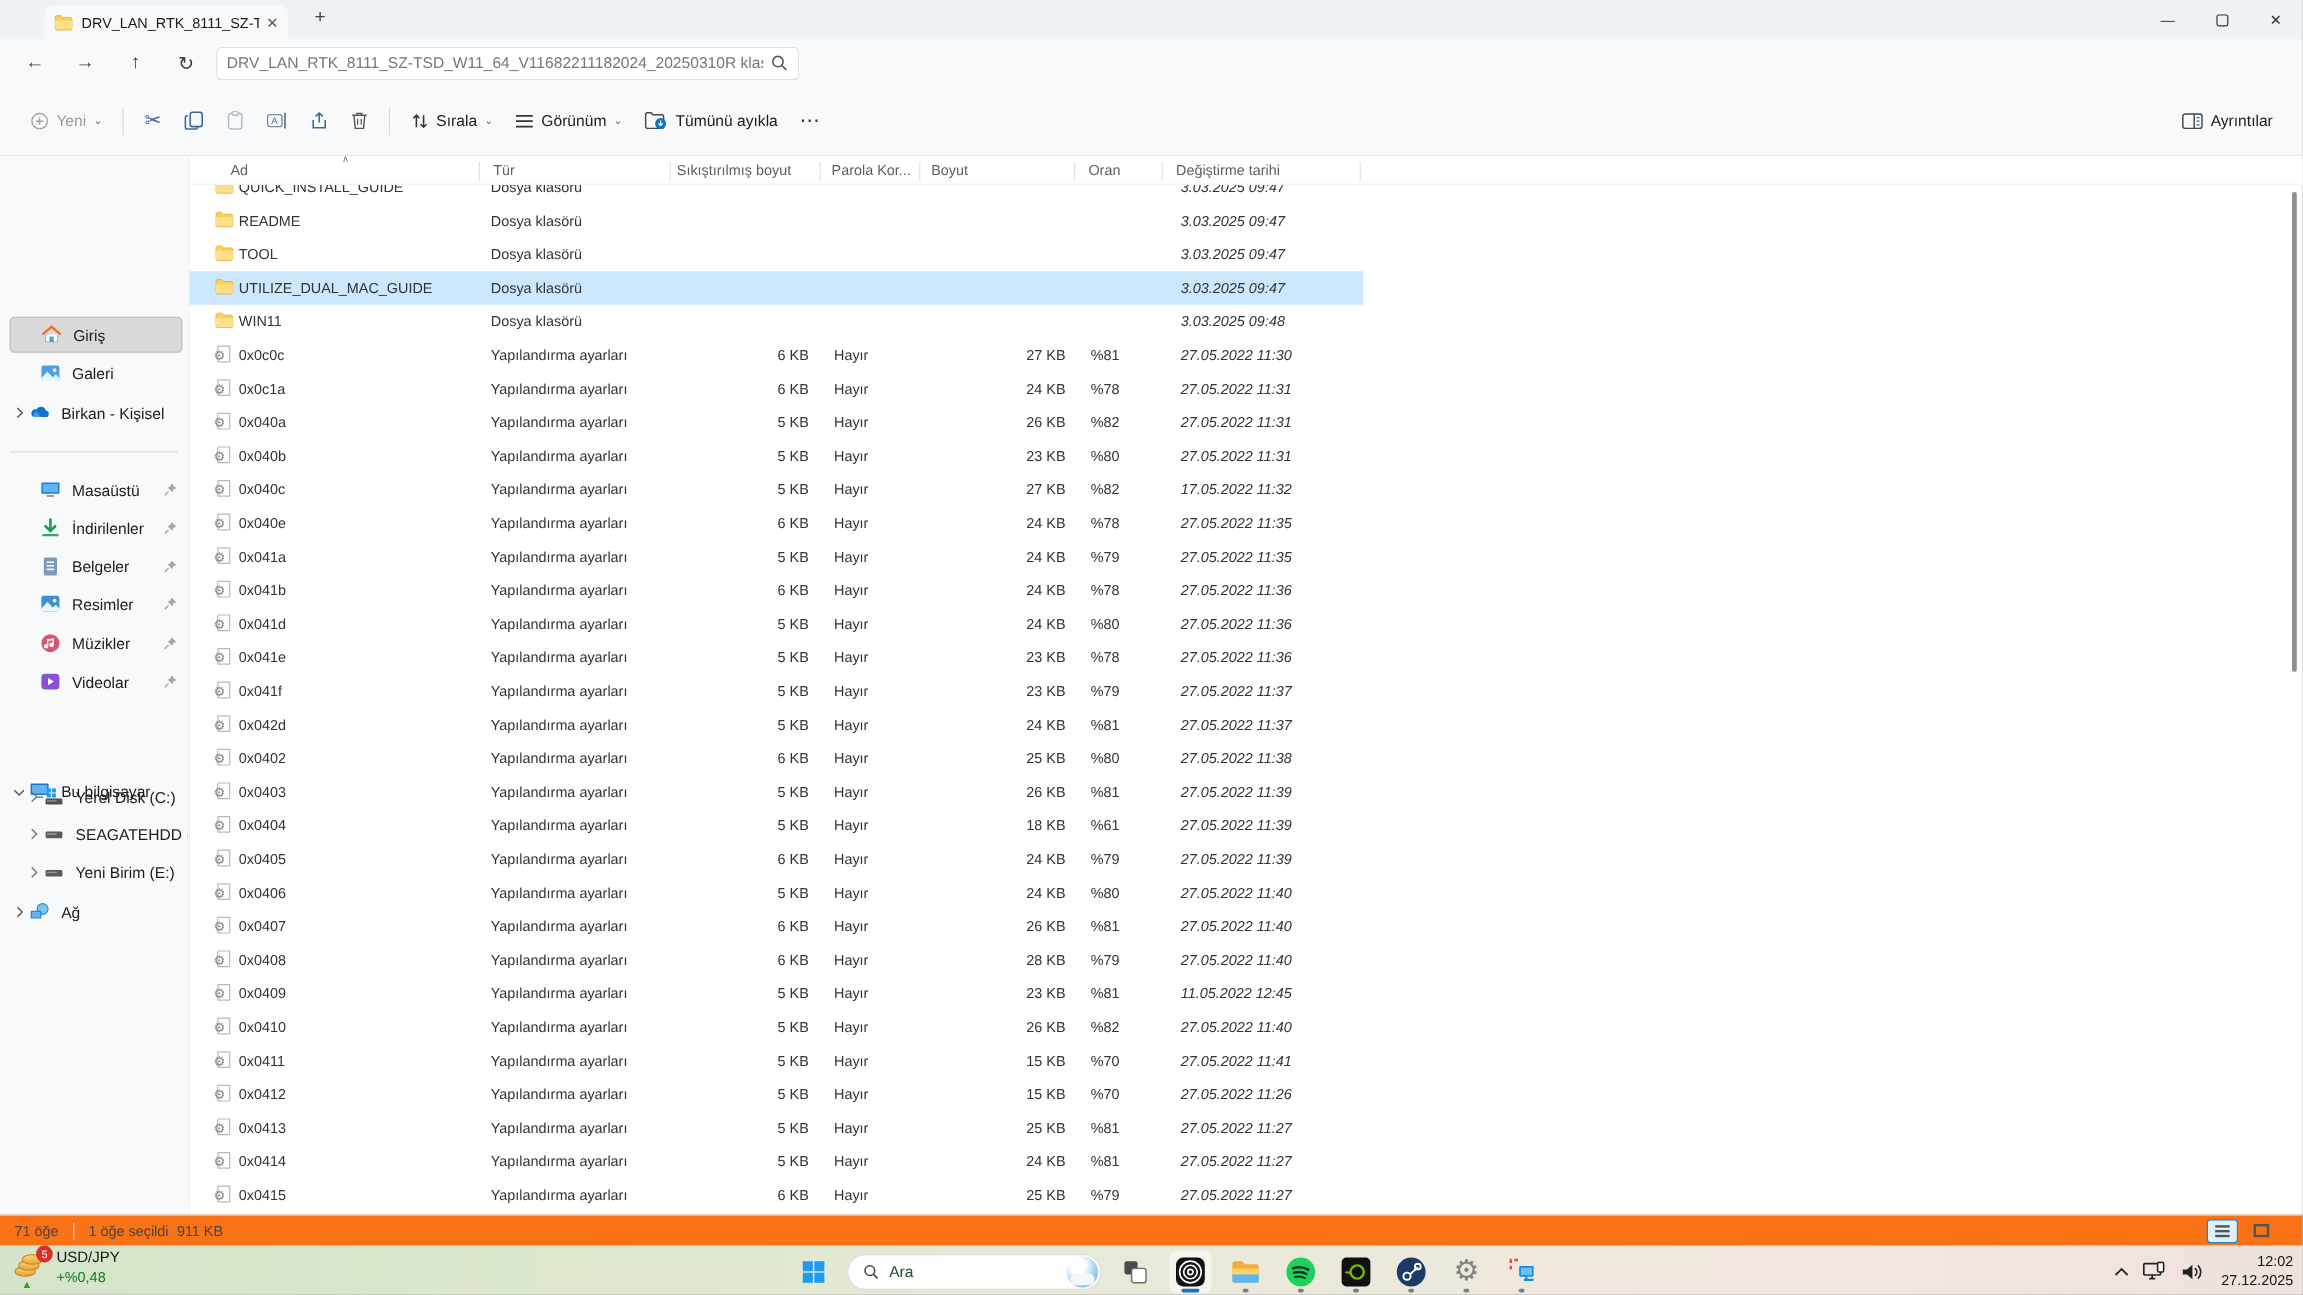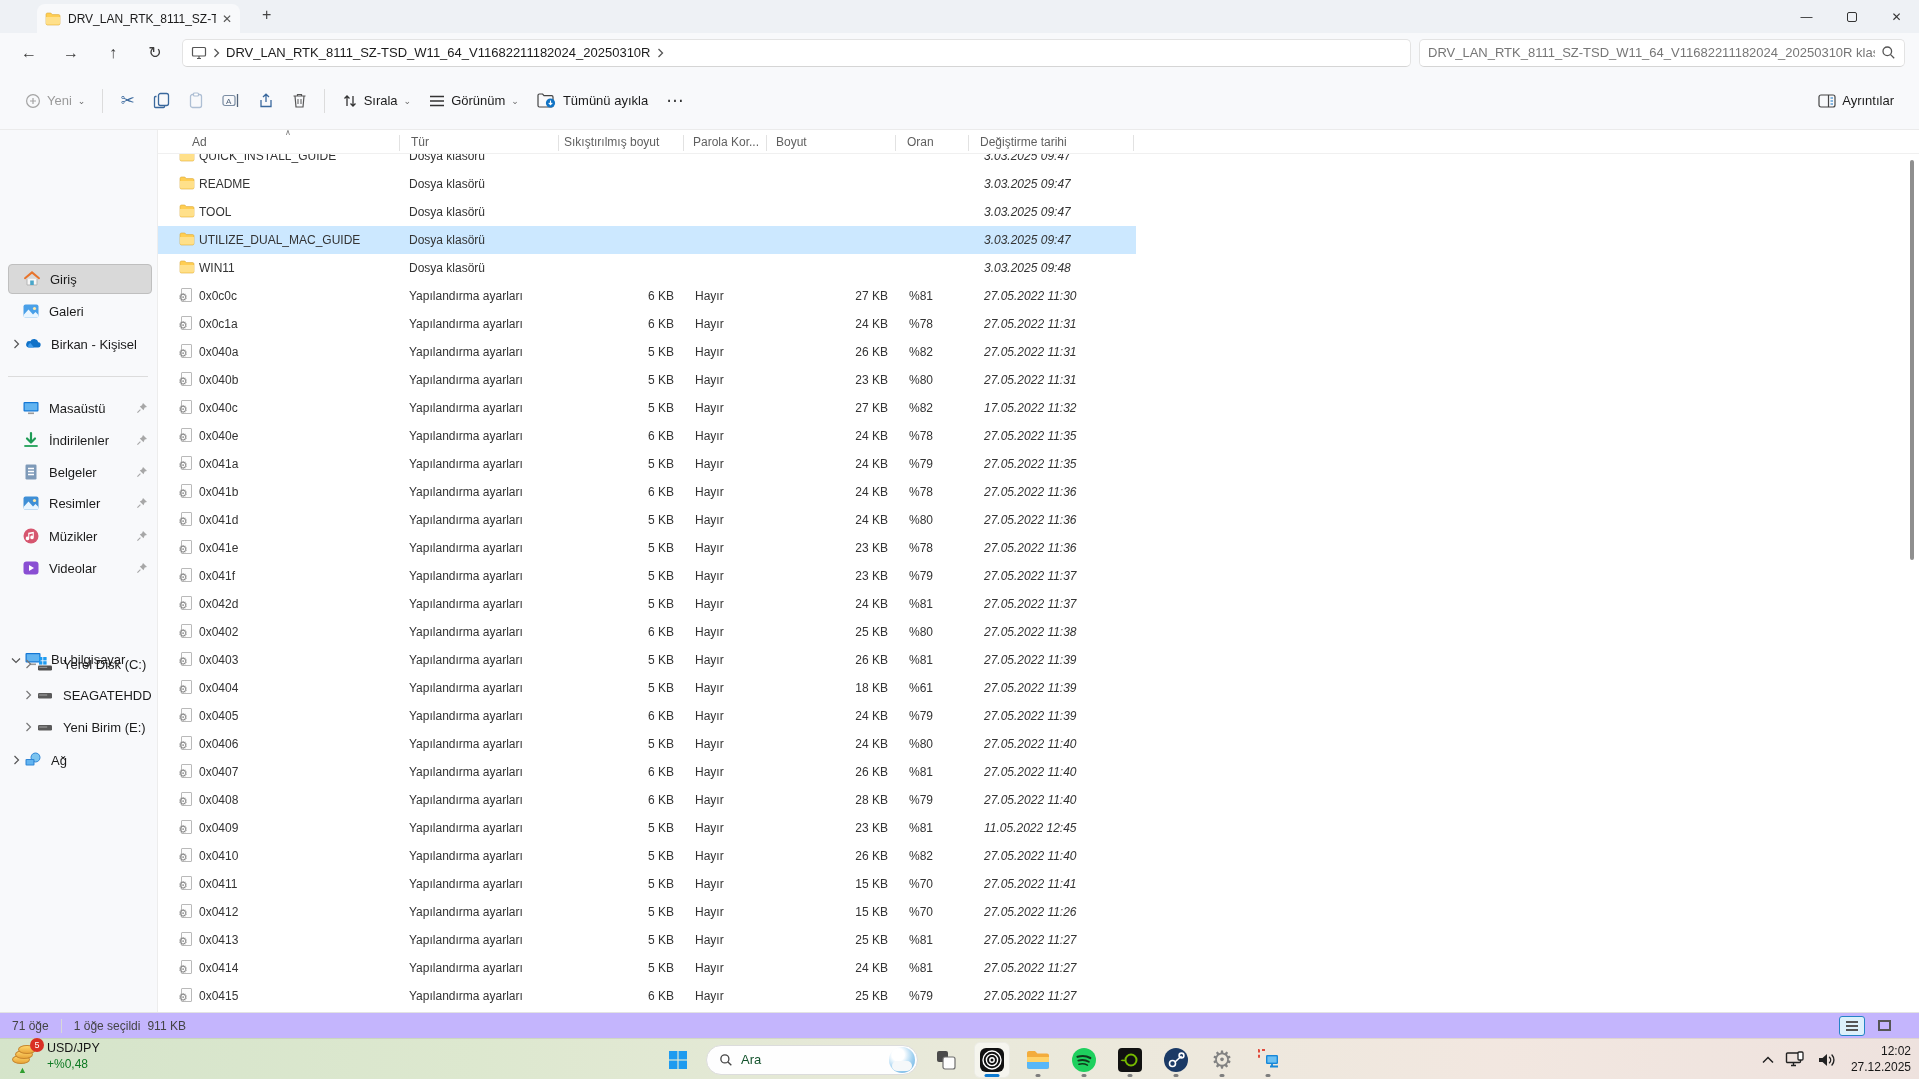--- a/index.html
+++ b/index.html
@@ -40,21 +40,21 @@
   .chev-s { font-size:9px; color:#6a6a6a; }
   .ellipsis { font-size:17px; color:#333; letter-spacing:1px; }
   .tb-right { margin-left:auto; }
 
   
   .sidebar { position:absolute; left:0; top:130px; width:157px; height:882px; background:#f8f9fb; }
   .sitem { position:absolute; left:8px; width:144px; height:30px; display:flex; align-items:center;
            font-size:13px; color:#1b1b1b; border-radius:4px; }
   .sitem.sel { background:#d9d9d9; border:1px solid #bfbfbf; }
   .s-chev { width:16px; text-align:center; flex:0 0 16px; }
-  .s-ind0 { padding-left:14px; } 
+  .s-ind0 { padding-left:25px; } 
   .s-icon { width:18px; height:18px; margin-right:9px; flex:0 0 18px; }
   .s-label { white-space:nowrap; overflow:hidden; flex:1; }
   .s-pin { width:12px; height:12px; margin-right:4px; flex:0 0 12px; opacity:.75; }
   .s-sep { position:absolute; left:8px; top:246px; width:140px; height:1px; background:#dcdcdc; }
 
   
   .main { position:absolute; left:157px; top:130px; right:0; bottom:67px; background:#fff; border-left:1px solid #ededed; }
   .lheader { position:absolute; left:0; top:2px; right:0; height:22px; background:#fff; z-index:3;
              border-bottom:1px solid #f0f0f0; font-size:12px; color:#5f5f5f; }
   .hcell { position:absolute; top:3px; white-space:nowrap; }
@@ -72,21 +72,21 @@
   .c.size  { left:640px; width:90px;  text-align:right; }
   .c.ratio { left:751px; width:60px; }
   .c.date  { left:826px; width:160px;font-style:italic; }
   .fi { position:absolute; left:21px; top:6px; width:16px; height:16px; }
   .fi-config .doc { position:absolute; left:2px; top:0; width:11px; height:14px; background:#fdfdfd;
                     border:1px solid #b9b9b9; border-radius:1px; }
   .fi-config .gearch { position:absolute; left:-1px; top:4px; font-size:11px; color:#8a8a8a; line-height:11px; }
   .scrollbar { position:absolute; right:5px; top:160px; width:4px; height:400px; background:#8f8f8f; border-radius:2px; z-index:5; }
 
   
-  .statusbar { position:absolute; left:0; bottom:41px; width:100%; height:26px; background:#c4b5fd;
+  .statusbar { position:absolute; left:0; bottom:41px; width:100%; height:26px; background:#f97316;
                border-top:1px solid #e3e3e3; display:flex; align-items:center; font-size:12px; color:#444; padding:0 12px; }
   .st-sep { width:1px; height:14px; background:#d8d8d8; margin:0 12px; }
   .viewtoggles { margin-left:auto; display:flex; gap:6px; margin-right:10px; }
   .vt { width:26px; height:20px; border-radius:3px; display:flex; align-items:center; justify-content:center; }
   .vt.active { background:#ddf1fb; border:1px solid #2584c6; }
   .vt-lines { display:flex; flex-direction:column; gap:2px; }
   .vt-lines i { display:block; width:12px; height:2px; background:#555; }
   .vt-rect { width:13px; height:11px; border:2px solid #555; }
 
   
@@ -143,33 +143,20 @@
         </div>
       <div class="wc">✕</div>
     </div>
   </div>
 
   <div class="navbar">
     <div class="navbtn">←</div>
     <div class="navbtn">→</div>
     <div class="navbtn">↑</div>
     <div class="navbtn">↻</div>
-    <div class="addressbox">
-      <svg width="16" height="14" viewBox="0 0 16 14">
-          <rect x="1.5" y="1.5" width="13" height="8.5" rx="1" fill="none" stroke="#555" stroke-width="1.2"></rect>
-          <path d="M6 12.5h4M8 10v2.5" stroke="#555" stroke-width="1.2"></path>
-        </svg>
-      <svg width="7" height="10" viewBox="0 0 7 10">
-          <path d="M1.5 1l4 4-4 4" fill="none" stroke="#555" stroke-width="1.3"></path>
-        </svg>
-      <span class="path-text">DRV_LAN_RTK_8111_SZ-TSD_W11_64_V11682211182024_20250310R</span>
-      <svg width="7" height="10" viewBox="0 0 7 10">
-          <path d="M1.5 1l4 4-4 4" fill="none" stroke="#555" stroke-width="1.3"></path>
-        </svg>
-    </div>
     <div class="searchbox">
       <span class="search-text">DRV_LAN_RTK_8111_SZ-TSD_W11_64_V11682211182024_20250310R klasörü</span>
       <svg width="15" height="15" viewBox="0 0 15 15">
           <circle cx="6.3" cy="6.3" r="4.3" fill="none" stroke="#555" stroke-width="1.3"></circle>
           <path d="M9.6 9.6l3.6 3.6" stroke="#555" stroke-width="1.3"></path>
         </svg>
     </div>
   </div>
 
   <div class="toolbar">

